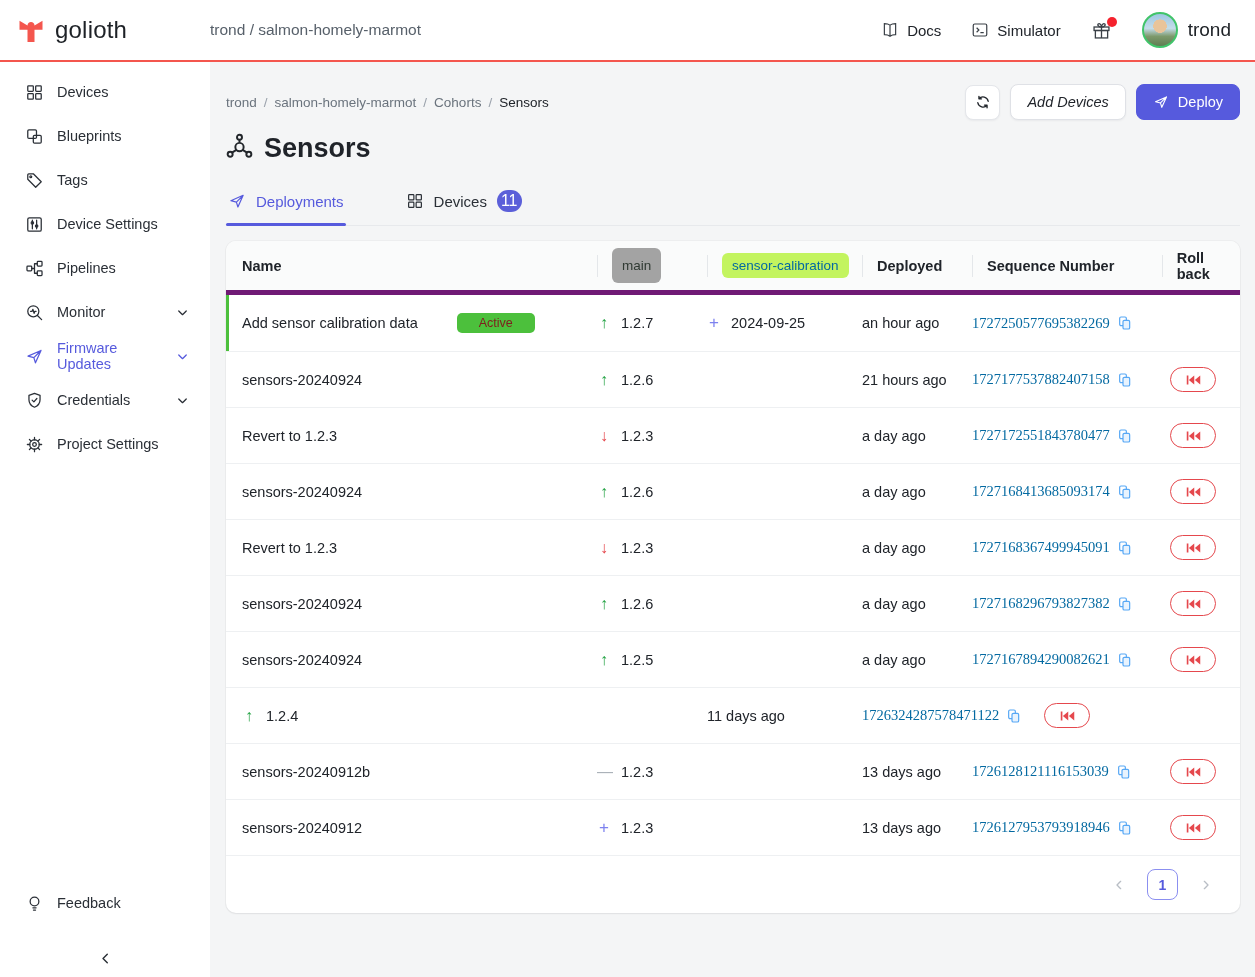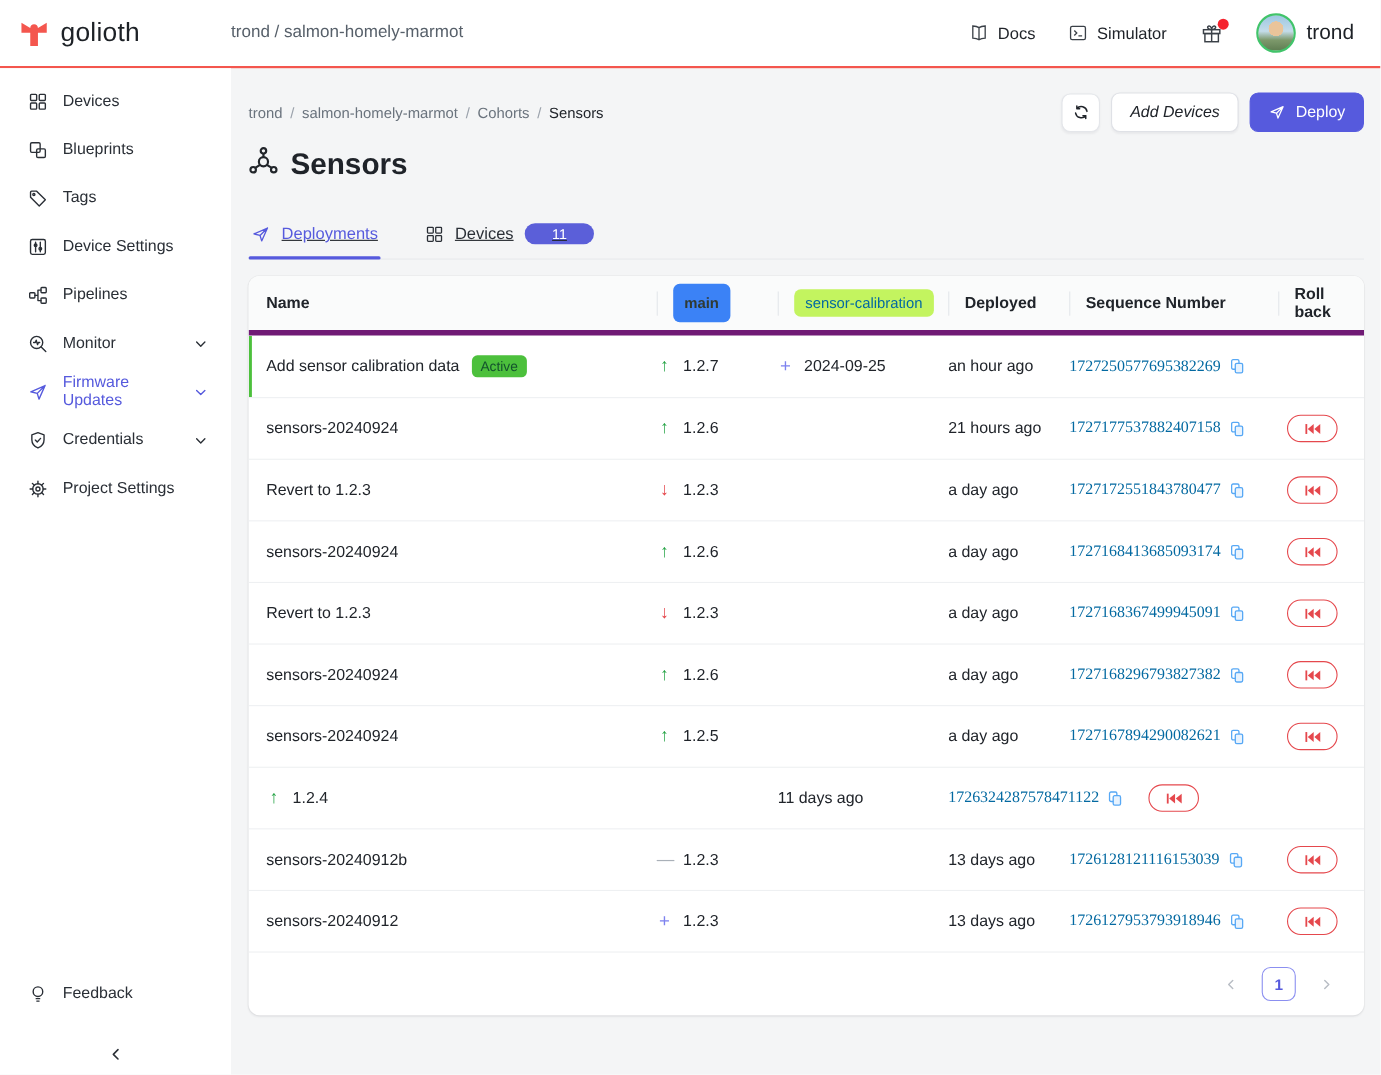--- a/index.html
+++ b/index.html
@@ -63,52 +63,52 @@
   .btn-secondary { background:#fff; border:1px solid #dfe1e6; color:#20242a;
                    box-shadow:0 1px 2px rgba(16,24,40,.05);font-style:italic; }
   .btn-primary { background:#565add; border:1px solid #565add; color:#fff; }
   .btn-primary svg { width:16px; height:16px; stroke:#fff; fill:none; stroke-width:1.7;
                      stroke-linecap:round; stroke-linejoin:round; }
 
   .title-row { margin-top:13px; display:flex; align-items:center; gap:11px; }
   .title-icon svg { width:27px; height:27px; stroke:#22262b; fill:none; stroke-width:1.9; }
   .page-title { font-size:27px; font-weight:600; color:#1f2329; }
 
-  .tabbar { margin-top:36px; display:flex; gap:38px; border-bottom:1px solid #e7e9ec;text-decoration:underline; }
+  .tabbar { margin-top:24px; display:flex; gap:58px; border-bottom:1px solid #e7e9ec; }
   .tab { display:flex; align-items:center; gap:10px; padding:2px 2px 13px 2px; font-size:15px;
          color:#2a2f36; cursor:pointer; position:relative; }
   .tab svg { width:18px; height:18px; stroke:currentColor; fill:none; stroke-width:1.6;
              stroke-linecap:round; stroke-linejoin:round; }
   .tab.active { color:#565add; }
   .tab.active::after { content:""; position:absolute; left:0; right:0; bottom:-1px; height:3px;
                        background:#565add; border-radius:2px; }
-  .count-pill { background:#5b5fd9; color:#fff; font-size:13px; border-radius:999px;
-                padding:3px 25px; line-height:1; }
+  .count-pill { background:#5b5fd9; color:#fff; font-size:16px; border-radius:999px;
+                padding:3px 4px; line-height:1; }
 
   
   .card { margin-top:15px; background:#fff; border-radius:10px;
           box-shadow:0 1px 2px rgba(16,24,40,.06), 0 0 0 1px rgba(16,24,40,.03); overflow:hidden; }
   .grid-row { display:grid; grid-template-columns:355px 110px 155px 110px 190px 1fr;
               align-items:center; padding:0 16px; }
   .thead { height:54px; background:#fafbfb; border-bottom:5px solid #701a75;
            font-weight:700; font-size:14.5px; color:#20242a; }
   .hcell { display:flex; align-items:center; height:100%; }
   .hcell.sep::before { content:""; width:1px; height:22px; background:#e4e7ea; margin-right:14px; }
   .hcell.right { justify-content:flex-end; }
-  .badge-main { background:#3b82f6; color:#303a33; font-weight:700; font-size:13.5px;
+  .badge-main { background:#a3a3a3; color:#303a33; font-weight:400; font-size:13.5px;
                 padding:10px 10px; border-radius:6px; }
   .badge-calib { background:#c3f45f; color:#0369a1; font-weight:500; font-size:13.5px;
                  padding:5px 10px; border-radius:6px; }
 
   .trow { height:56px; border-top:1px solid #eef0f2; font-size:14.5px; color:#20242a; }
   .trow:first-of-type { border-top:none; }
   .trow.active-row { box-shadow:inset 3px 0 0 #4cc03c; }
   .name-cell { display:flex; align-items:center; gap:11px; }
-  .status-badge { background:#4cc03c; color:#14532d; font-size:12.5px; padding:4px 8px;
-                  border-radius:5px; line-height:1; }
+  .status-badge { background:#4cc03c; color:#7f1d1d; font-size:12.5px; padding:4px 22px;
+                  border-radius:5px; line-height:1;margin-left:28px; }
   .ver-cell { display:flex; align-items:center; gap:10px; }
   .glyph { width:14px; text-align:center; font-size:16px; font-weight:400; }
   .glyph.up { color:#27a447; }
   .glyph.down { color:#e5484d; }
   .glyph.plus { color:#7d82ef; font-size:17px; }
   .glyph.dash { color:#a9b0b8; }
   .seq-cell { color:#0369a1; display:flex; align-items:center; gap:7px;font-family:Liberation Serif, serif; }
   .copy-btn { display:flex; cursor:pointer; background:none; border:none; padding:0; }
   .copy-btn svg { width:16px; height:16px; }
   .roll-cell { display:flex; justify-content:center; }

